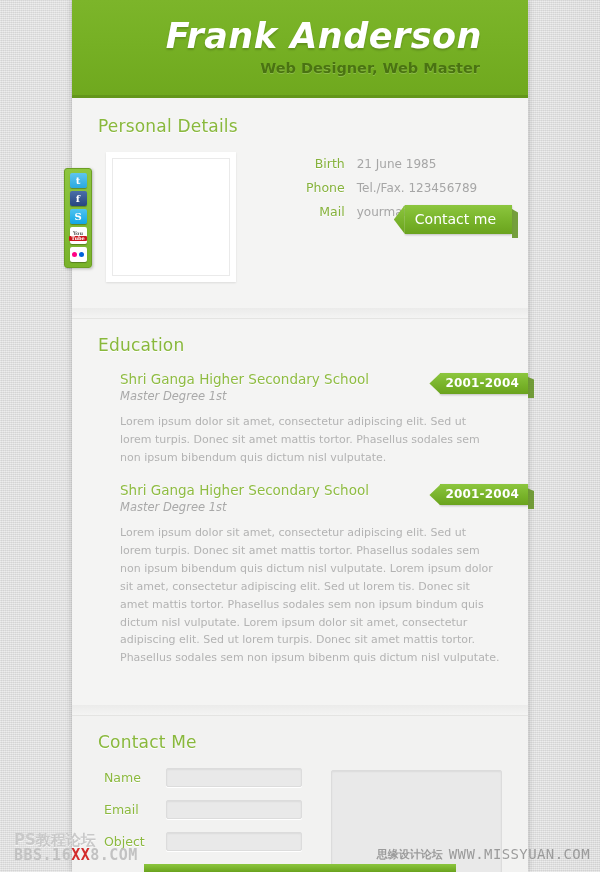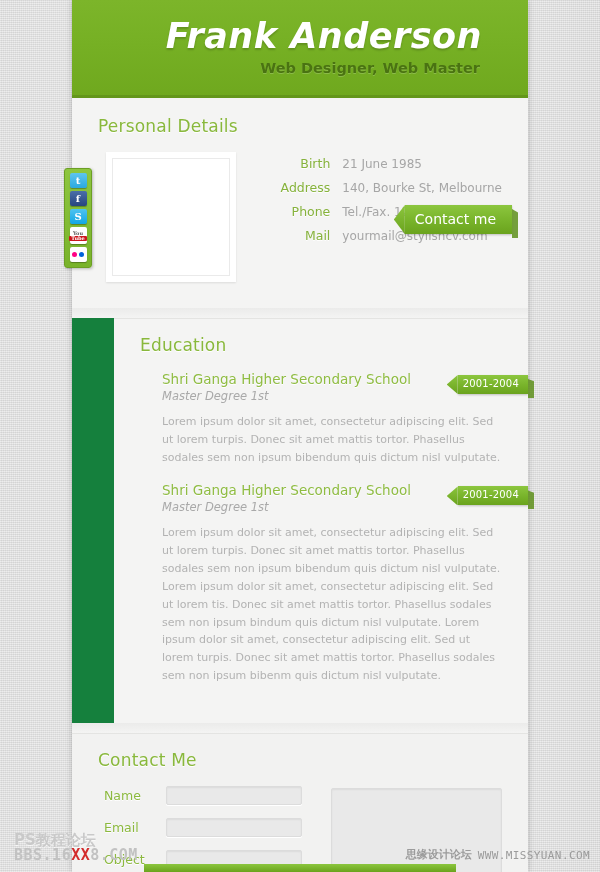--- a/index.html
+++ b/index.html
@@ -73,21 +73,21 @@
   .soc-youtube .yt-top{color:#5a5a5a;font-size:5px;font-weight:bold;}
   .soc-youtube .yt-bot{background:#cc181e;color:#fff;font-size:5px;padding:0 2px;border-radius:1px;}
   .soc-flickr{background:#ffffff;gap:2px;}
   .soc-flickr i{width:5px;height:5px;border-radius:50%;display:block;}
   .soc-flickr .d1{background:#ff0084;}
   .soc-flickr .d2{background:#0063dc;}
 
   
   .section{position:relative;padding:0 0 0 0;}
   .sec-personal{background:#f4f4f3;padding:18px 26px 26px 26px;}
-  .sec-education{background:#f4f4f3;padding:16px 26px 22px 26px;border-top:1px solid #e4e4e2;margin-left:42px;}
+  .sec-education{background:#f4f4f3;padding:16px 26px 22px 26px;border-top:1px solid #e4e4e2;}
   .sec-contact{background:#f2f2f1;padding:16px 26px 20px 26px;border-top:1px solid #e4e4e2;}
   .sec-divider{height:10px;background:linear-gradient(180deg,#ebebea,#f4f4f3);}
   .sec-title{
     font-size:17px;color:#89b83c;font-weight:normal;
     margin:0 0 16px 0;letter-spacing:.2px;
     text-shadow:0 1px 0 #fff;
   }
 
   
   .pd-row{display:flex;align-items:flex-start;justify-content:flex-end;}
@@ -121,21 +121,21 @@
     content:"";position:absolute;right:-6px;top:4px;bottom:-4px;width:6px;
     background:#5e8f1b;
     clip-path:polygon(0 0,100% 12%,100% 100%,0 100%);
     opacity:.85;
   }
   .ribbon-contact{
     padding:7px 16px 8px 10px;font-size:14px;
     position:absolute;right:16px;top:107px;
   }
   .ribbon-date{
-    padding:4px 9px 5px 5px;font-size:10px;font-weight:normal;letter-spacing:.2px;
+    padding:4px 9px 5px 5px;font-size:12px;font-weight:bold;letter-spacing:.2px;
   }
 
   
   .edu-item{margin:0 0 16px 22px;position:relative;}
   .edu-head{display:flex;align-items:flex-start;justify-content:center;}
   .edu-school{color:#8fbc42;font-size:13.5px;text-shadow:0 1px 0 #fff;}
   .edu-degree{color:#a9a9a9;font-style:italic;font-size:11.5px;margin-top:2px;}
   .edu-ribbon-wrap{margin-left:auto;margin-top:1px;margin-right:-26px;}
   .edu-body{
     color:#b3b3b3;font-size:11px;line-height:1.62;margin-top:10px;
@@ -189,21 +189,21 @@
     font-family:"DejaVu Sans Mono",monospace;font-size:15px;font-weight:bold;
     color:#c2c2c2;letter-spacing:.5px;
   }
   .wm-left .l2 .hi{color:#d32c2c;}
   .wm-right{
     position:absolute;right:10px;bottom:10px;z-index:40;pointer-events:none;
     display:flex;align-items:flex-end;gap:6px;
   }
   .wm-right .cn{color:#9b9b9b;font-size:11px;font-weight:bold;}
   .wm-right .en{
-    font-family:"DejaVu Sans Mono",monospace;font-size:11px;color:#9b9b9b;
+    font-family:"DejaVu Sans Mono",monospace;font-size:14px;color:#9b9b9b;
     letter-spacing:.4px;
   }
   .bottom-strip{
     position:absolute;left:72px;right:72px;bottom:0;height:8px;
     background:linear-gradient(180deg,#8cc63e,#6aa31d);z-index:30;
   }
 </style>
 </head>
 <body>
 
@@ -219,24 +219,20 @@
   <div class="section sec-personal">
     <div class="sec-title">Personal Details</div>
     <div class="pd-row">
       <div class="photo-frame">
         <div class="photo-inner"></div>
       </div>
       <div class="pd-table">
         <div class="pd-line">
           <span class="pd-label">Birth</span>
           <span class="pd-value">21 June 1985</span>
-        </div>
-        <div class="pd-line">
-          <span class="pd-label">Address</span>
-          <span class="pd-value">140, Bourke St, Melbourne</span>
         </div>
         <div class="pd-line">
           <span class="pd-label">Phone</span>
           <span class="pd-value">Tel./Fax. 123456789</span>
         </div>
         <div class="pd-line">
           <span class="pd-label">Mail</span>
           <span class="pd-value">yourmail@stylishcv.com</span>
         </div>
       </div>

